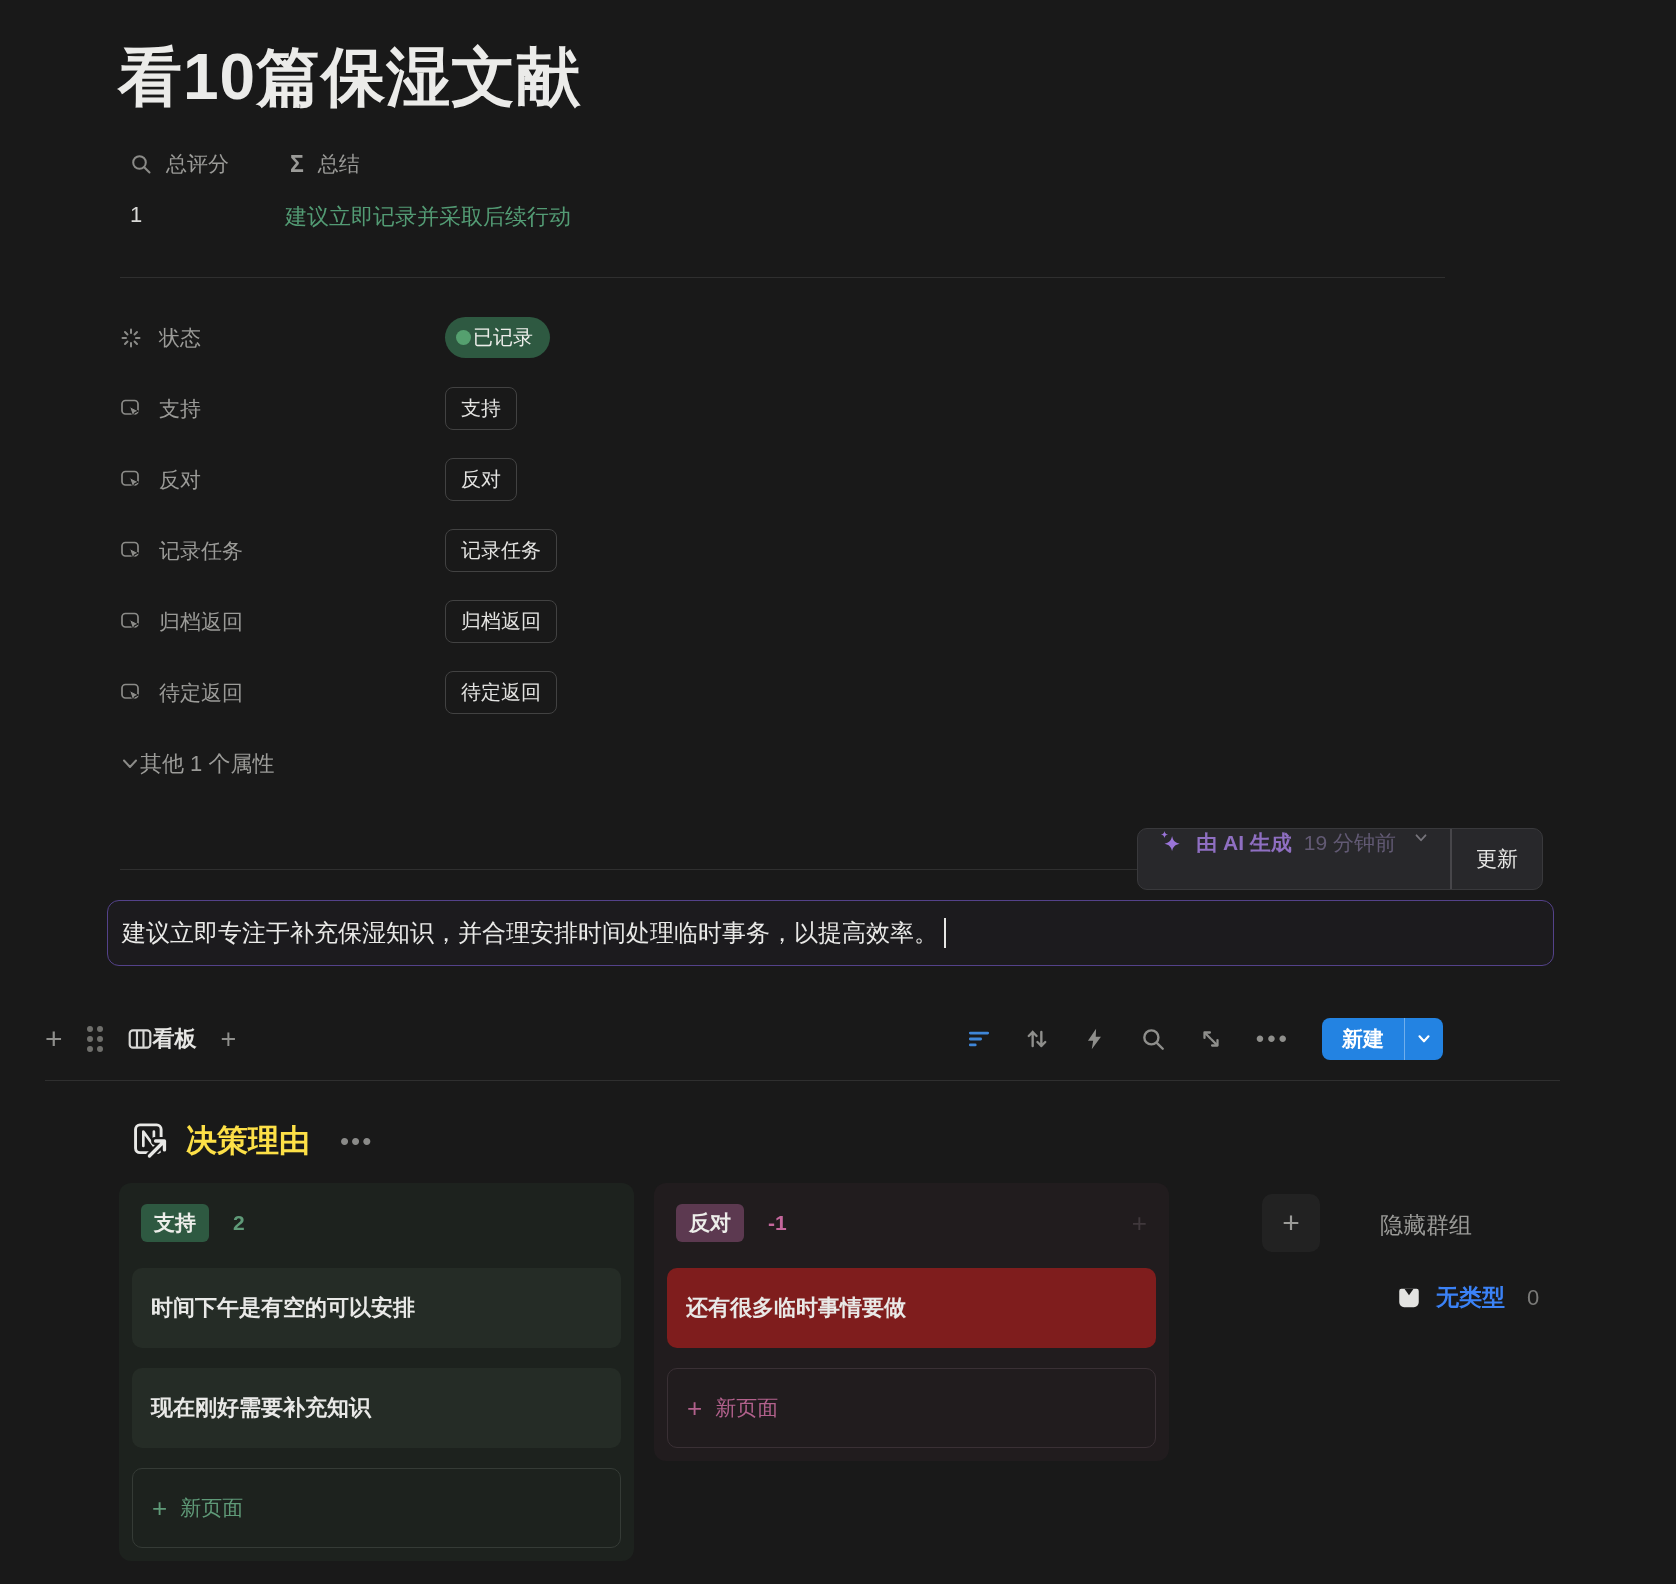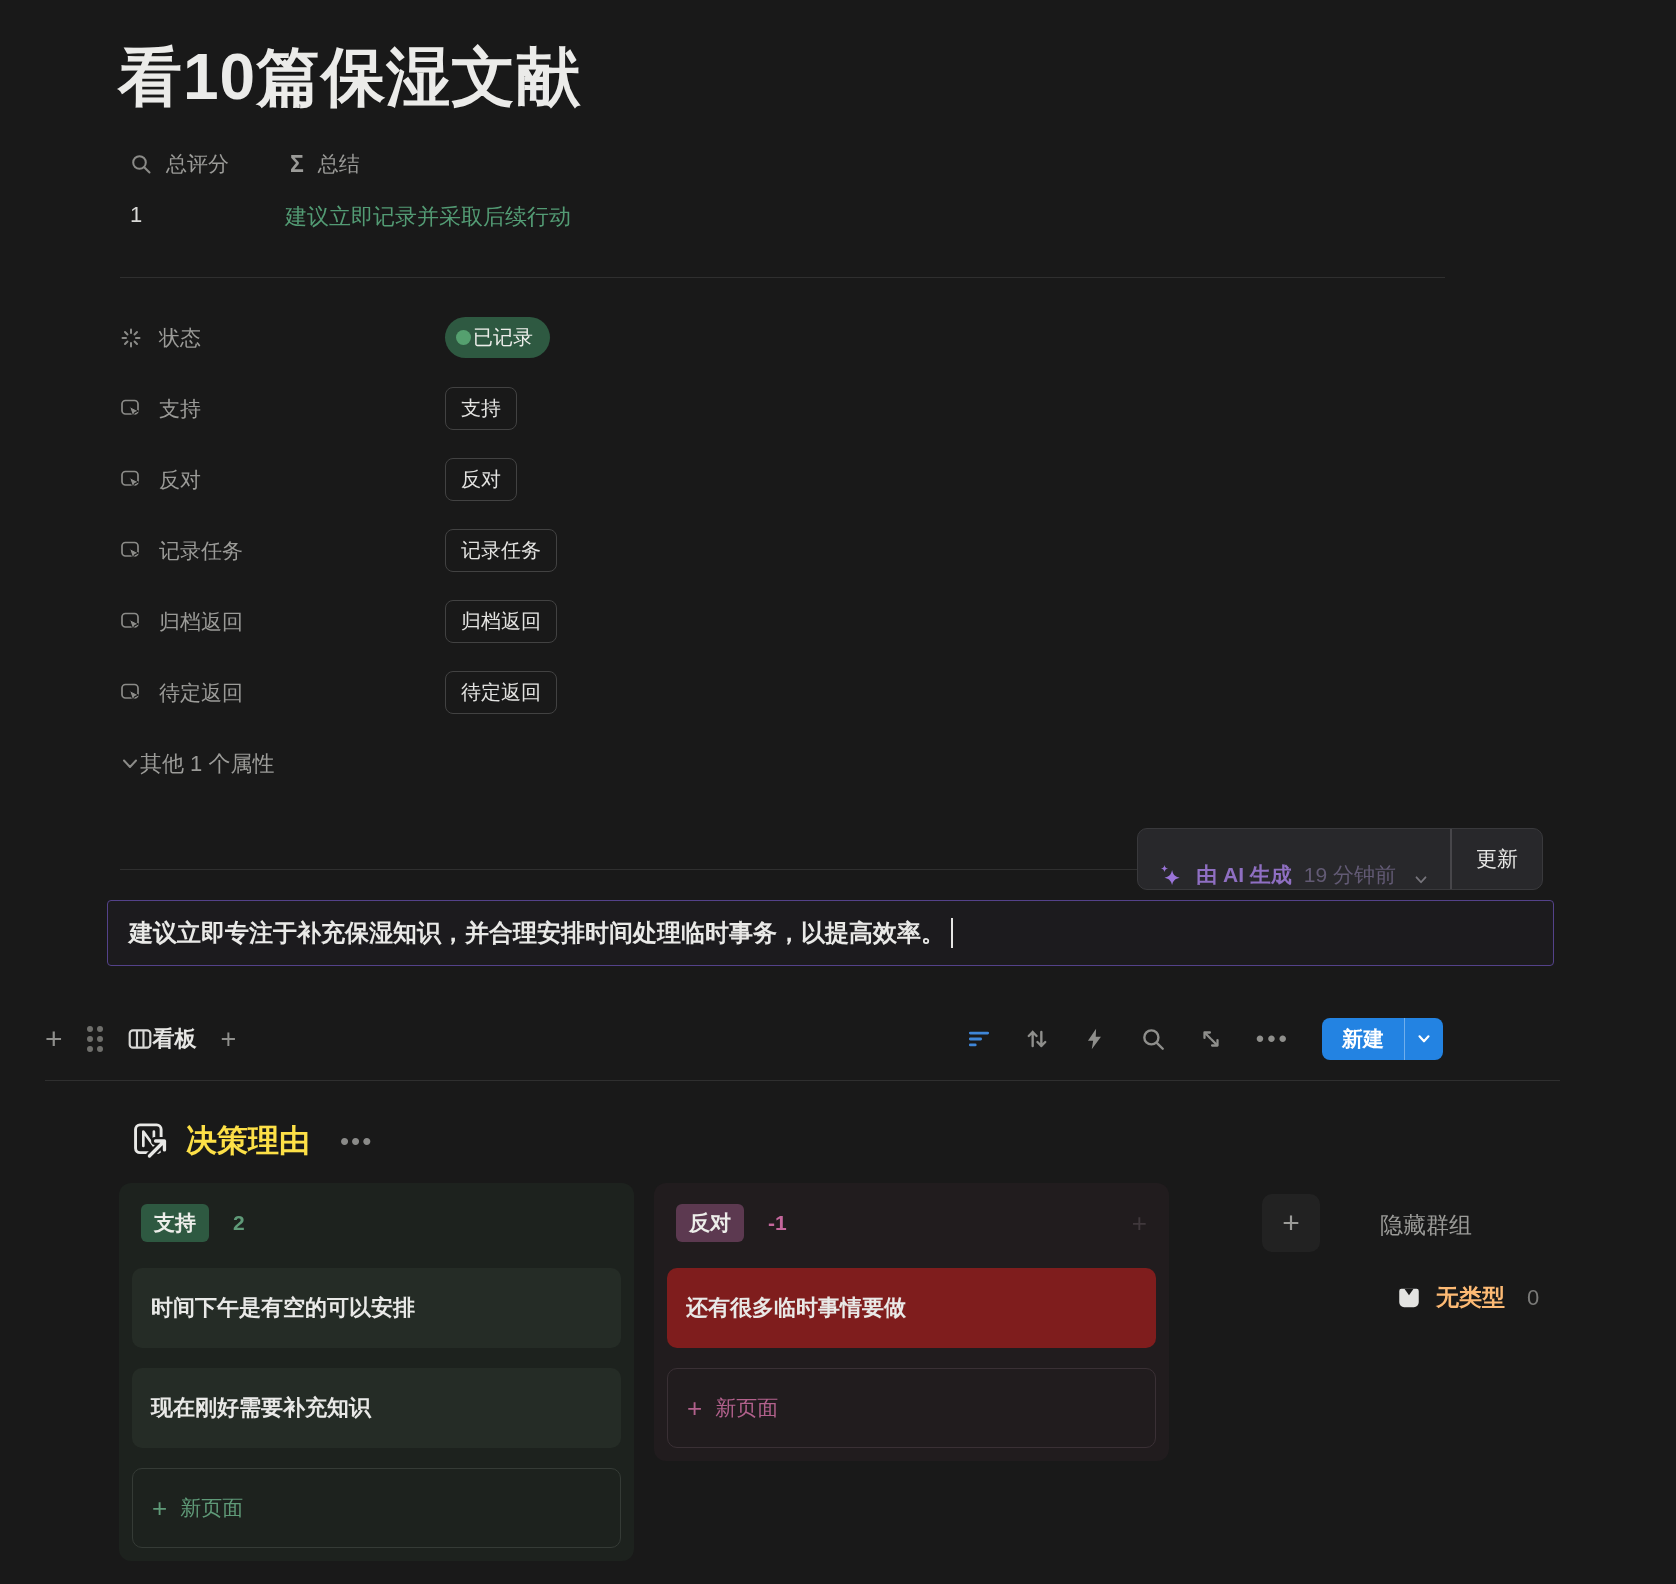--- a/index.html
+++ b/index.html
@@ -44,32 +44,32 @@
   .more-props { display:flex; align-items:center; height:71px; color:#9b9b98; font-size:22px; }
   .chev { width:20px; height:20px; color:#8b8b88; }
 
   
   .ai-pill {
     right:133px; top:828px; height:62px;
     display:flex; align-items:center;
     background:#28282b; border:1px solid #39393c; border-radius:10px;
     overflow:hidden;
   }
-  .ai-left { display:flex; align-items:flex-end; gap:12px; padding:0 20px; height:100%; cursor:pointer; }
+  .ai-left { display:flex; align-items:flex-start; gap:12px; padding:0 20px; height:100%; cursor:pointer; }
   .ai-gen { color:#8f6fc2; font-size:21px; font-weight:700; }
   .ai-time { color:#625a74; font-size:21px; }
   .ai-chev { width:18px; height:18px; color:#77757c; margin-left:4px; }
   .ai-sep { width:2px; height:100%; background:#47464a; }
   .ai-update { padding:0 24px; color:#e8e8e6; font-size:21px; font-weight:500; height:100%; display:flex; align-items:center; cursor:pointer; }
 
   .ai-textarea {
     left:107px; top:900px; width:1447px; height:66px;
-    border:1.5px solid #54428a; border-radius:4px; background:#1c1b1e;
-    display:flex; align-items:center; padding:0 21px;
-    font-size:24px; color:#e9e9e7;font-weight:bold;
+    border:1.5px solid #54428a; border-radius:12px; background:#1c1b1e;
+    display:flex; align-items:center; padding:0 14px;
+    font-size:24px; color:#e9e9e7;
   }
   .caret { display:inline-block; width:2px; height:30px; background:#e6e6e4; margin-left:6px; vertical-align:middle; }
 
   
   .toolbar { left:0; top:1007px; width:1676px; height:64px; }
   .tb-left { position:absolute; left:45px; top:0; height:64px; display:flex; align-items:center; gap:24px; }
   .tb-plus { font-size:30px; color:#8f8f8c; font-weight:300; cursor:pointer; line-height:1; }
   .drag-dots { display:grid; grid-template-columns:6px 6px; grid-auto-rows:6px; gap:4px; cursor:grab; }
   .drag-dots i { width:6px; height:6px; border-radius:50%; background:#6f6f6c; }
   .view-tab { display:flex; align-items:center; cursor:pointer; }
@@ -121,21 +121,21 @@
   .newpage .np-plus { font-size:26px; font-weight:300; line-height:1; }
 
   .add-group {
     left:1262px; top:1194px; width:58px; height:58px;
     background:#222222; border-radius:10px;
     display:flex; align-items:center; justify-content:center;
     color:#9b9b98; font-size:30px; font-weight:300; cursor:pointer;
   }
   .hidden-label { left:1380px; top:1210px; font-size:23px; color:#9b9b98; cursor:pointer; }
   .notype-row { left:1396px; top:1282px; display:flex; align-items:center; gap:14px; }
-  .notype-row .ntxt { font-size:23px; font-weight:700; color:#fdba74; }
+  .notype-row .ntxt { font-size:23px; font-weight:700; color:#3b82f6; }
   .notype-row .ncount { font-size:22px; color:#7a7a78; margin-left:8px; }
   .inbox-ic { width:26px; height:26px; }
 </style>
 </head>
 <body>
 
 <h1 class="abs page-title">看10篇保湿文献</h1>
 
 <div class="abs prop-head" style="left:130px; top:150px;">
   <svg class="prop-icon" viewBox="0 0 22 22">

